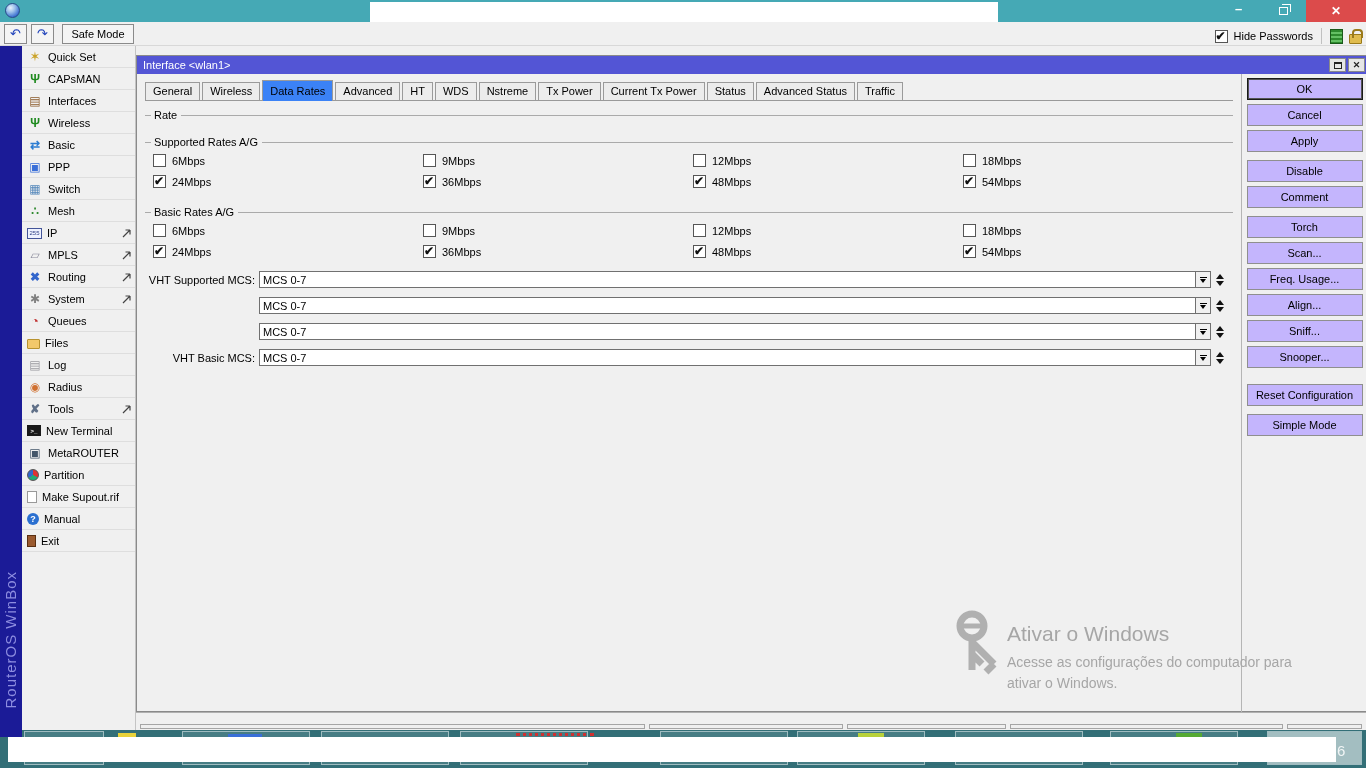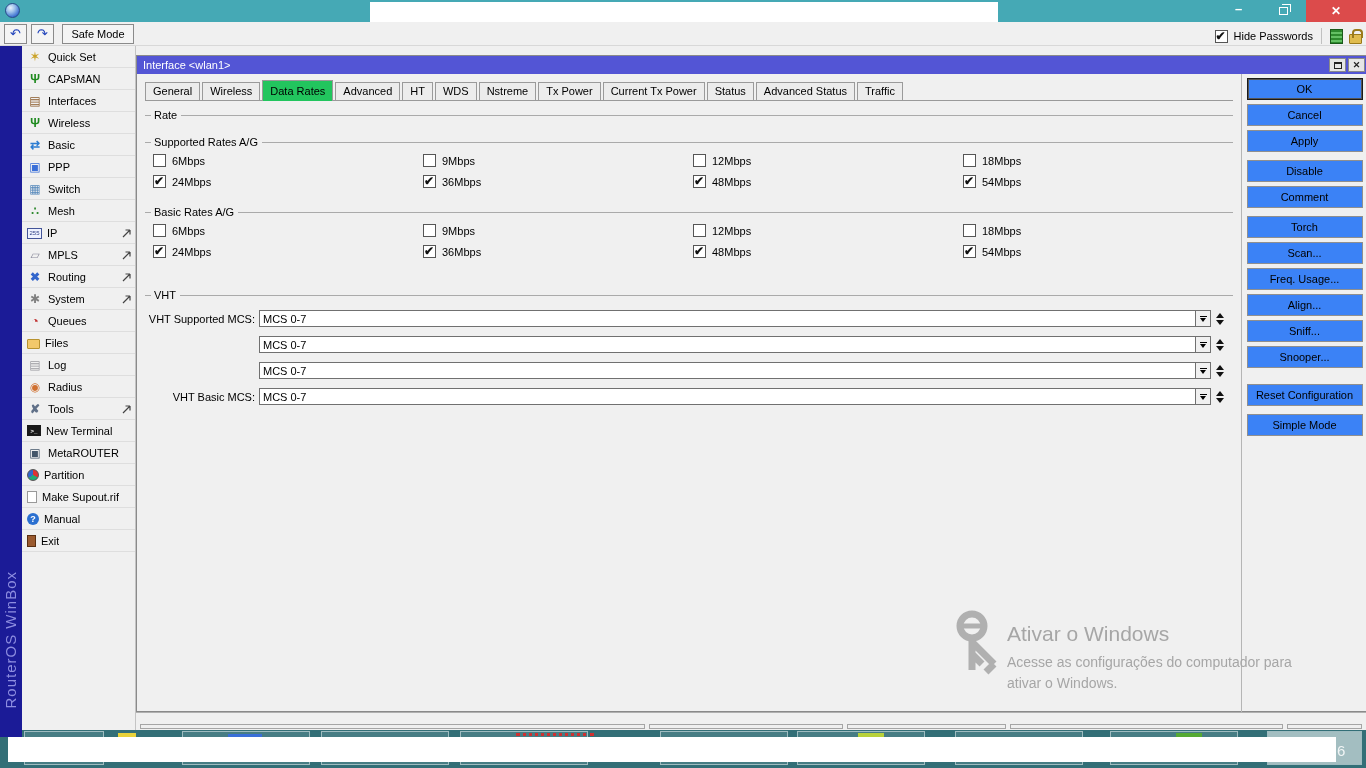--- a/index.html
+++ b/index.html
@@ -70,29 +70,29 @@
 
   
   .dialog { position:absolute; left:136px; top:55px; width:1232px; height:657px; background:#f0f0f0; border:1px solid #8a8a8a; }
   .dlg-titlebar { height:18px; background:#5355d5; color:#fff; display:flex; align-items:center; padding-left:6px; }
   .dlg-title { flex:1; }
   .dlg-btn { width:17px; height:14px; background:#e6e6e6; border:1px solid #8a8a8a; margin-right:2px; display:flex; align-items:center; justify-content:center; font-size:9px; font-weight:bold; color:#222; }
   .dlg-restore-glyph { width:8px; height:7px; border:1px solid #222; border-top:2px solid #222; }
   .dlg-row { display:flex; height:732px; }
   .dlg-content { width:1104px; position:relative; padding:4px 8px; }
   .side-pane { width:126px; border-left:1px solid #b5b5b5; padding-top:0; display:flex; flex-direction:column; align-items:center; }
-  .side-btn { width:116px; height:22px; border:1px solid #8f8f8f; background:#3b82f6; font-family:"Liberation Sans",sans-serif; font-size:11px; margin-top:4px; cursor:default; }
+  .side-btn { width:116px; height:22px; border:1px solid #8f8f8f; background:#c4b5fd; font-family:"Liberation Sans",sans-serif; font-size:11px; margin-top:4px; cursor:default; }
   .side-btn.default-btn { border:1px solid #1a1a1a; box-shadow:0 0 0 1px #555 inset; }
   .side-btn.g1 { margin-top:8px; }
   .side-btn.g2 { margin-top:16px; }
 
   
   .tabs { display:flex; align-items:flex-end; height:21px; border-bottom:1px solid #9a9a9a; margin-top:2px; }
   .tab { height:18px; padding:2px 7px 0; background:#ececec; border:1px solid #9a9a9a; border-bottom:none; margin-right:2px; white-space:nowrap; }
-  .tab.active { height:21px; background:#22c55e; position:relative; z-index:2; margin-bottom:-1px; padding-top:4px; }
+  .tab.active { height:21px; background:#3b82f6; position:relative; z-index:2; margin-bottom:-1px; padding-top:4px; }
 
   
   .legend { display:flex; align-items:center; height:12px; }
   .legend .dash { width:6px; height:1px; background:#aaaaaa; margin-right:3px; }
   .legend .lbl { padding-right:4px; white-space:nowrap; }
   .legend .line { flex:1; height:1px; background:#aaaaaa; }
 
   
   .radio-row { display:flex; align-items:center; margin:5px 0 0 8px; height:16px; gap:18px; }
   .radio-opt { display:flex; align-items:center; gap:5px; }
@@ -476,25 +476,20 @@
               <span>48Mbps</span>
             </label>
 
             <label class="cb-cell">
               <span class="cb checked"></span>
               <span>54Mbps</span>
             </label>
 
         </div>
 
-        <div class="legend" style="margin-top:27px;">
-          <span class="dash"></span>
-            <span class="lbl">VHT</span>
-            <span class="line"></span>
-        </div>
 
           <div class="vht-row">
             <span class="vht-label">VHT Supported MCS:</span>
             <span class="dd">
               <span class="dd-value">MCS 0-7</span>
               <span class="dd-btn">
                 <span class="dd-glyph">
                   <i class="bar"></i>
                   <i class="tri"></i>
                 </span>

